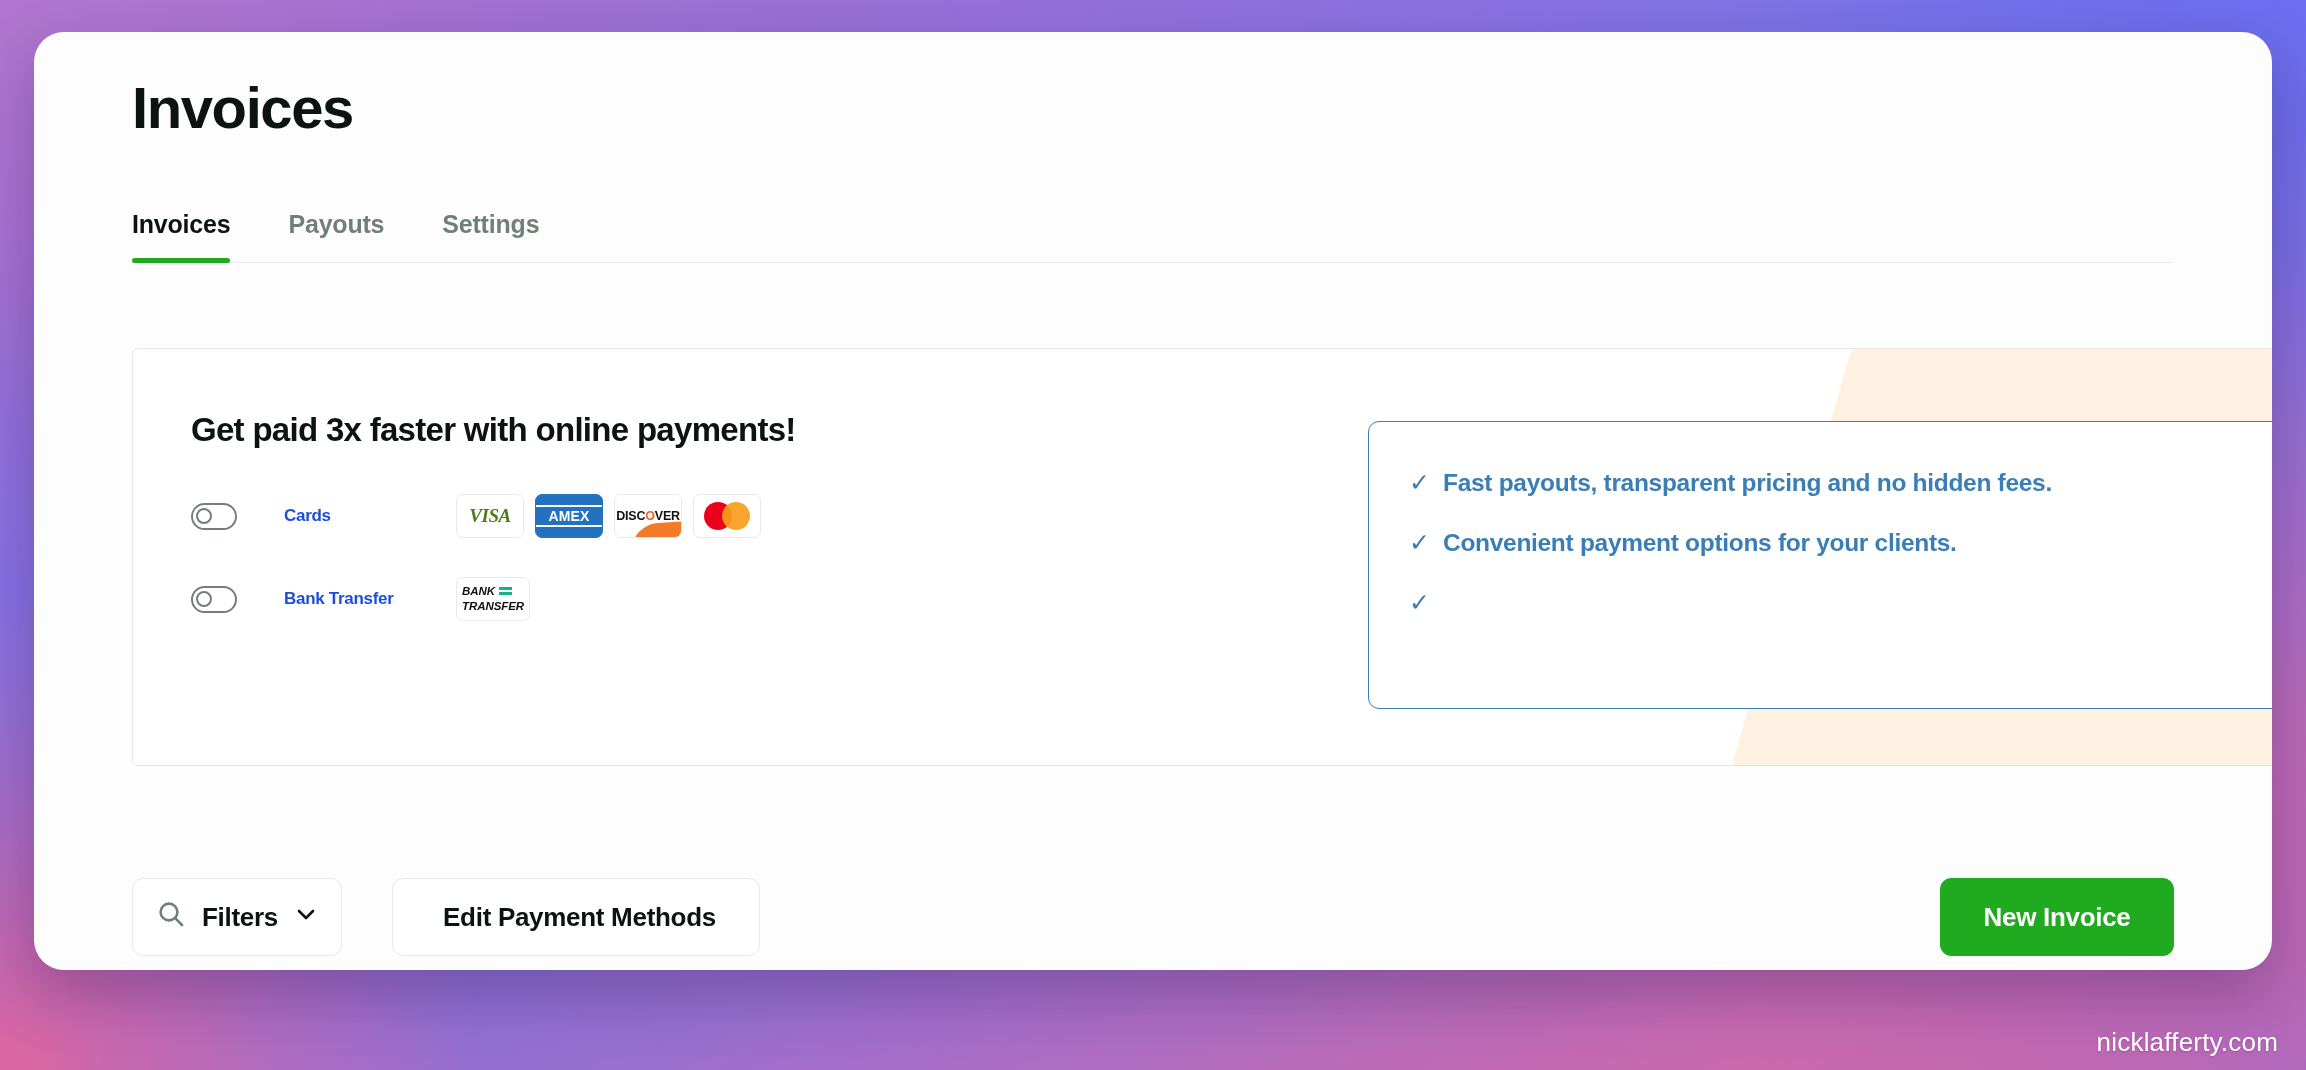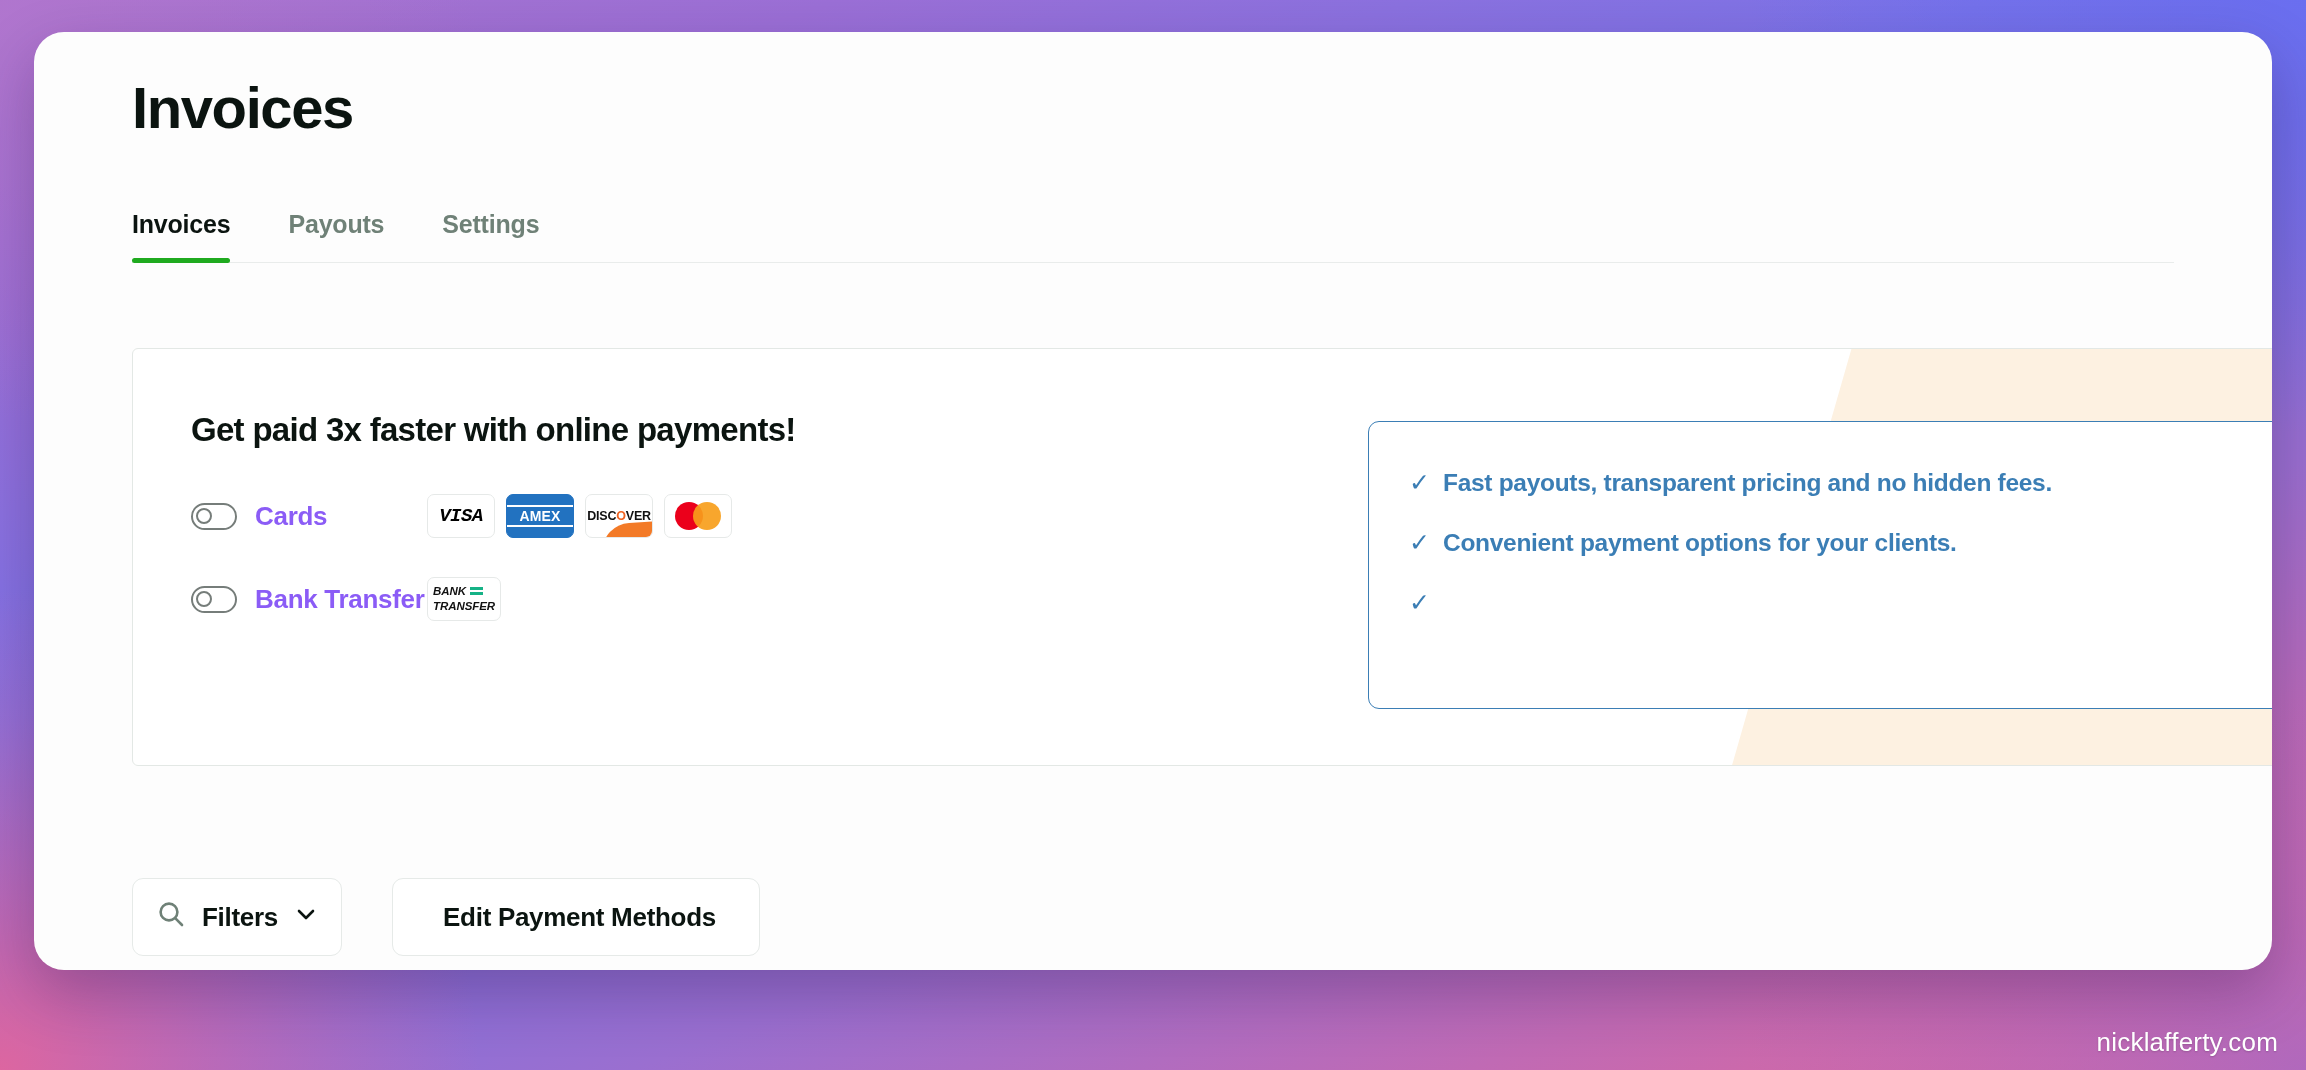--- a/index.html
+++ b/index.html
@@ -158,49 +158,49 @@
   .toggle .knob {
     position: absolute;
     left: 3px; top: 3px;
     width: 16px; height: 16px;
     border: 2.5px solid #767d7a;
     border-radius: 50%;
     background: transparent;
   }
   .method-label {
     width: 172px;
-    margin-left: 18px;
-    font-size: 26px;
-    font-weight: 700;
-    color: #8b5cf6;
+    margin-left: 47px;
+    font-size: 17px;
+    font-weight: 700;
+    color: #1d4ed8;
     letter-spacing: -.3px;
     flex: 0 0 auto;
   }
   .logos { display: flex; align-items: center; gap: 11px; }
 
   .logo-chip {
     width: 68px; height: 44px;
     border: 1.5px solid #e6e9e8;
     border-radius: 7px;
     background: #fff;
     display: flex; align-items: center; justify-content: center;
     position: relative;
     overflow: hidden;
     cursor: pointer;
   }
   .logo-chip.amex { background: #2272c0; border-color: #2272c0; }
   .logo-chip.venmo { background: #4a9fd5; border-color: #4a9fd5; }
   .logo-chip.bank { width: 74px; }
 
   .visa-txt {
-    font-family: Liberation Mono, monospace;
+    font-family: Liberation Serif, serif;
     font-style: italic;
     font-weight: 700;
     font-size: 19px;
-    color: #000000;
+    color: #4d7c0f;
     letter-spacing: -.5px;
   }
   .amex-txt {
     font-size: 14px;
     font-weight: 700;
     color: #fff;
     letter-spacing: .2px;
     border: 2px solid #fff;
     padding: 2px 19px;
     border-radius: 2px;
@@ -448,18 +448,21 @@
         <svg width="24" height="24" viewBox="0 0 24 24" aria-hidden="true">
           <path d="M5 9 L12 16 L19 9" fill="none" stroke="#0b1410" stroke-width="2.6" stroke-linecap="round" stroke-linejoin="round"></path>
         </svg>
       </span>
     </div>
 
     <div class="btn btn-edit">
       <span>Edit Payment Methods</span>
     </div>
 
+    <div class="btn btn-new">
+      <span>New Invoice</span>
+    </div>
 
   </div>
 
 </div>
 
 <div class="watermark">nicklafferty.com</div>
 
 </body></html>

